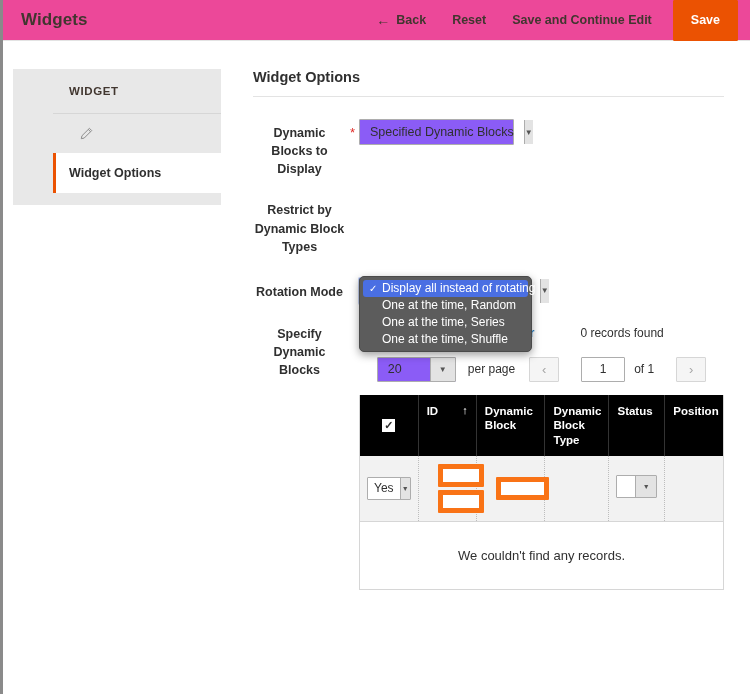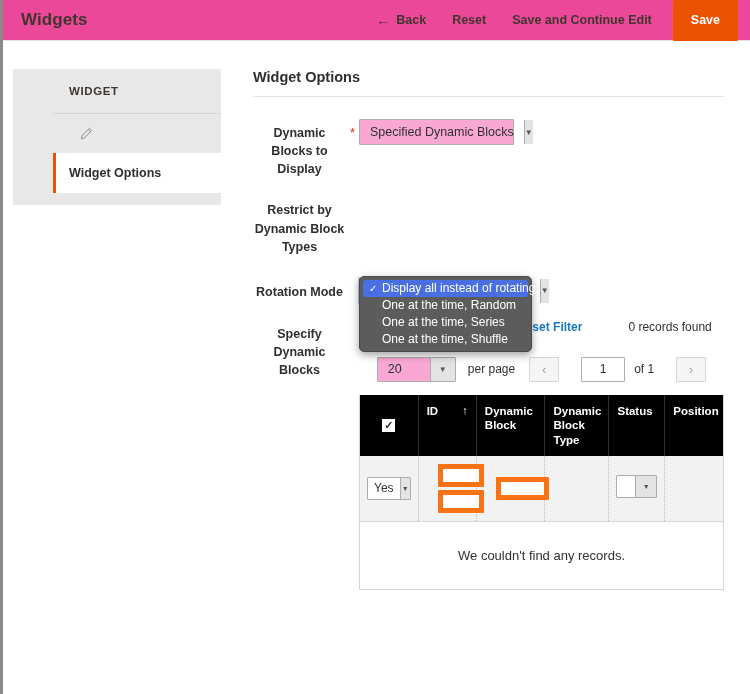--- a/index.html
+++ b/index.html
@@ -176,21 +176,21 @@
   .field-control {
     flex: 1 1 auto;
     min-width: 0;
   }
 
   
   .sel {
     display: inline-flex;
     align-items: stretch;
     border: 1px solid #adadad;
-    background: #f9a8d4;
+    background: #8b5cf6;
     height: 26px;
     box-sizing: border-box;
     border-radius: 1px;
     cursor: pointer;
     font-size: 12.5px;
     color: #303030;
     position: relative;
     justify-content: space-between;
   }
   .sel .sel-text {
@@ -287,24 +287,23 @@
   .sel-behind {
     border: 1px solid #5a7fd6;
     width: 165px;
     box-shadow: 0 0 0 1px rgba(90,127,214,0.35);
   }
 
   
   .grid-area { position: relative; }
   .grid-toolbar {
     display: flex;
-    align-items: flex-start;
+    align-items: center;
     gap: 18px;
     height: 26px;
-    margin-left: 48px;
   }
   .search-btn {
     background: #514943;
     color: #ffffff;
     font-size: 12px;
     font-weight: bold;
     font-family: inherit;
     border: none;
     padding: 6px 15px;
     cursor: pointer;

